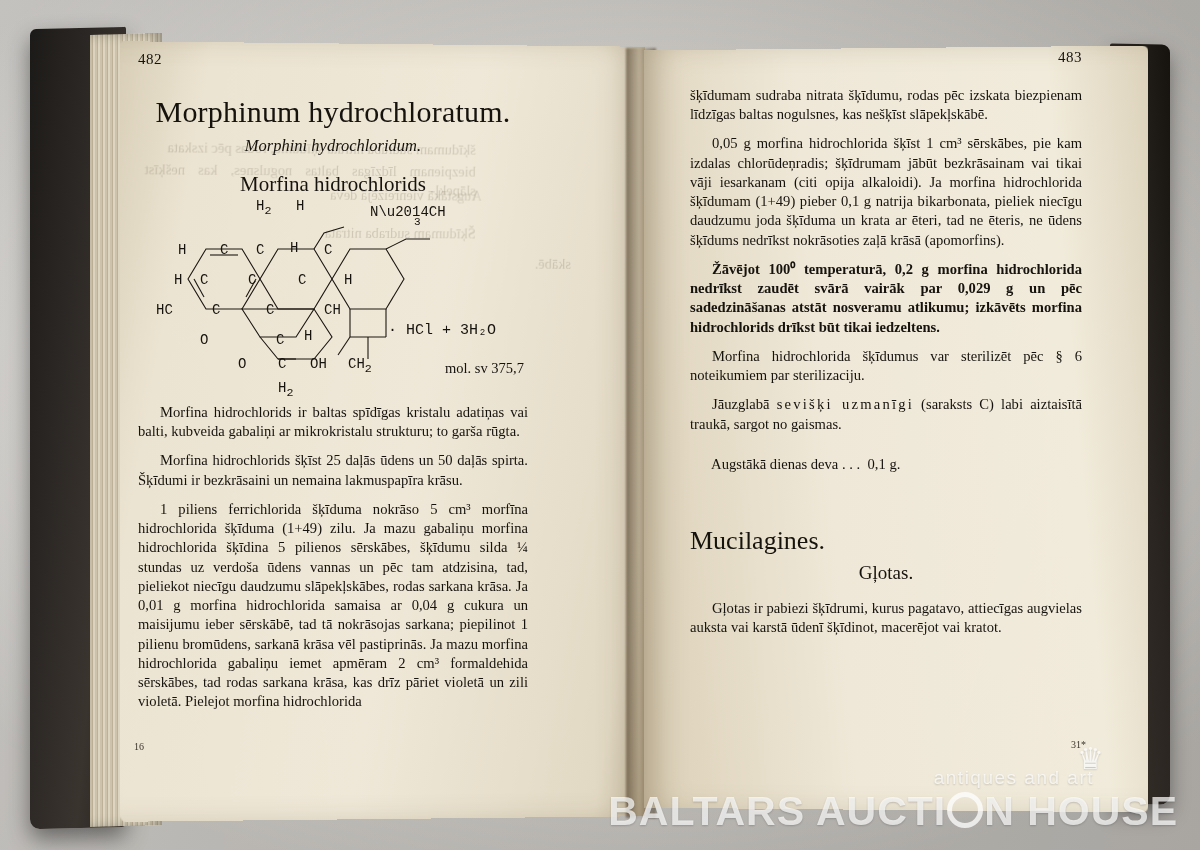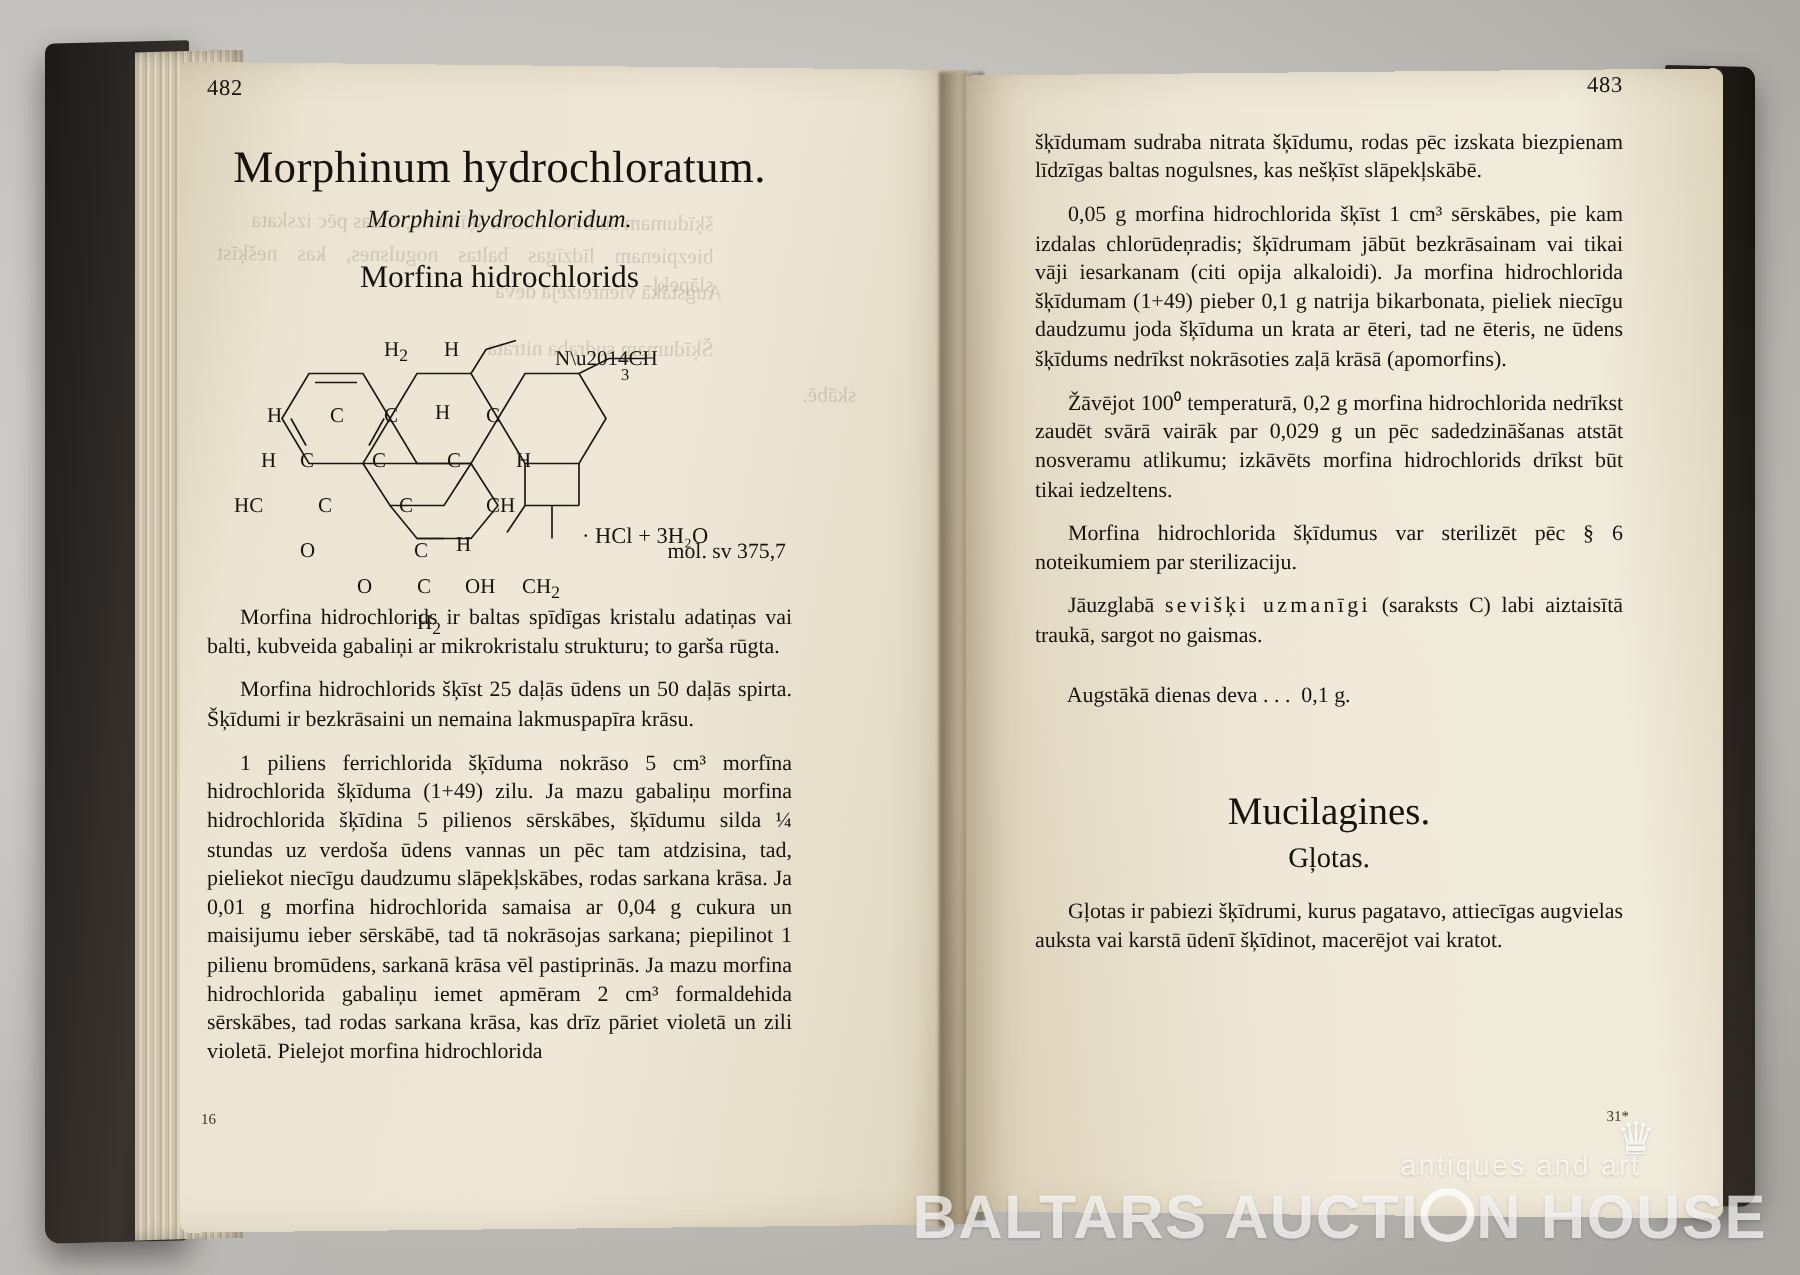--- a/index.html
+++ b/index.html
@@ -166,21 +166,20 @@
   }
   h2.title2 {
     font-size: 21px;
     font-weight: normal;
     text-align: center;
     margin: 0 0 10px 0;
   }
   h2.section {
     font-size: 26px;
     font-weight: normal;
-    text-align: center;
     margin: 30px 0 2px 0;
   }
   .section-sub {
     font-size: 19px;
     text-align: center;
     margin: 0 0 14px 0;
   }
 
   p.para {
     margin: 0 0 1px 0;
@@ -197,24 +196,23 @@
   
   .formula {
     position: relative;
     height: 182px;
     margin: 6px 0 12px 0;
     font-size: 13px;
   }
   .formula svg { position: absolute; left: 0; top: 0; }
   .formula .lbl {
     position: absolute;
-    font-family: Liberation Serif, serif;
+    font-family: Liberation Mono, monospace;
     font-size: 14px;
     color: #16130e;
-    margin-top: 28px;
   }
   .molwt {
     position: absolute;
     right: 4px;
     top: 150px;
     font-size: 14.5px;
   }
 
   
   .ghost {
@@ -371,21 +369,21 @@
 
   <div class="gutter"></div>
 
   <div class="page page-right"></div>
 
   <div class="col col-right">
     <div class="folio right">483</div>
 
     <p class="para" style="text-indent:0;">šķīdumam sudraba nitrata šķīdumu, rodas pēc izskata biezpienam līdzīgas baltas nogulsnes, kas nešķīst slāpekļskābē.</p>
     <p class="para" style="margin-top:10px;">0,05 g morfina hidrochlorida šķīst 1 cm³ sērskābes, pie kam izdalas chlorūdeņradis; šķīdrumam jābūt bezkrāsainam vai tikai vāji iesarkanam (citi opija alkaloidi). Ja morfina hidrochlorida šķīdumam (1+49) pieber 0,1 g natrija bikarbonata, pieliek niecīgu daudzumu joda šķīduma un krata ar ēteri, tad ne ēteris, ne ūdens šķīdums nedrīkst nokrāsoties zaļā krāsā (apomorfins).</p>
-    <p class="para" style="margin-top:10px;">Žāvējot 100⁰ temperaturā, 0,2 g morfina hidrochlorida nedrīkst zaudēt svārā vairāk par 0,029 g un pēc sadedzināšanas atstāt nosveramu atlikumu; izkāvēts morfina hidrochlorids drīkst būt tikai iedzeltens.</p>
+    <p class="para" style="margin-top:10px;font-weight:bold;">Žāvējot 100⁰ temperaturā, 0,2 g morfina hidrochlorida nedrīkst zaudēt svārā vairāk par 0,029 g un pēc sadedzināšanas atstāt nosveramu atlikumu; izkāvēts morfina hidrochlorids drīkst būt tikai iedzeltens.</p>
     <p class="para" style="margin-top:10px;">Morfina hidrochlorida šķīdumus var sterilizēt pēc § 6 noteikumiem par sterilizaciju.</p>
     <p class="para" style="margin-top:10px;">Jāuzglabā <span class="spaced">sevišķi uzmanīgi</span> (saraksts C) labi aiztaisītā traukā, sargot no gaismas.</p>
 
     <div class="dose-line">
       <span>Augstākā dienas deva .</span><span> . .</span>&nbsp;&nbsp;<span>0,1 g.</span>
     </div>
 
     <h2 class="section">Mucilagines.</h2>
     <div class="section-sub">Gļotas.</div>
 

